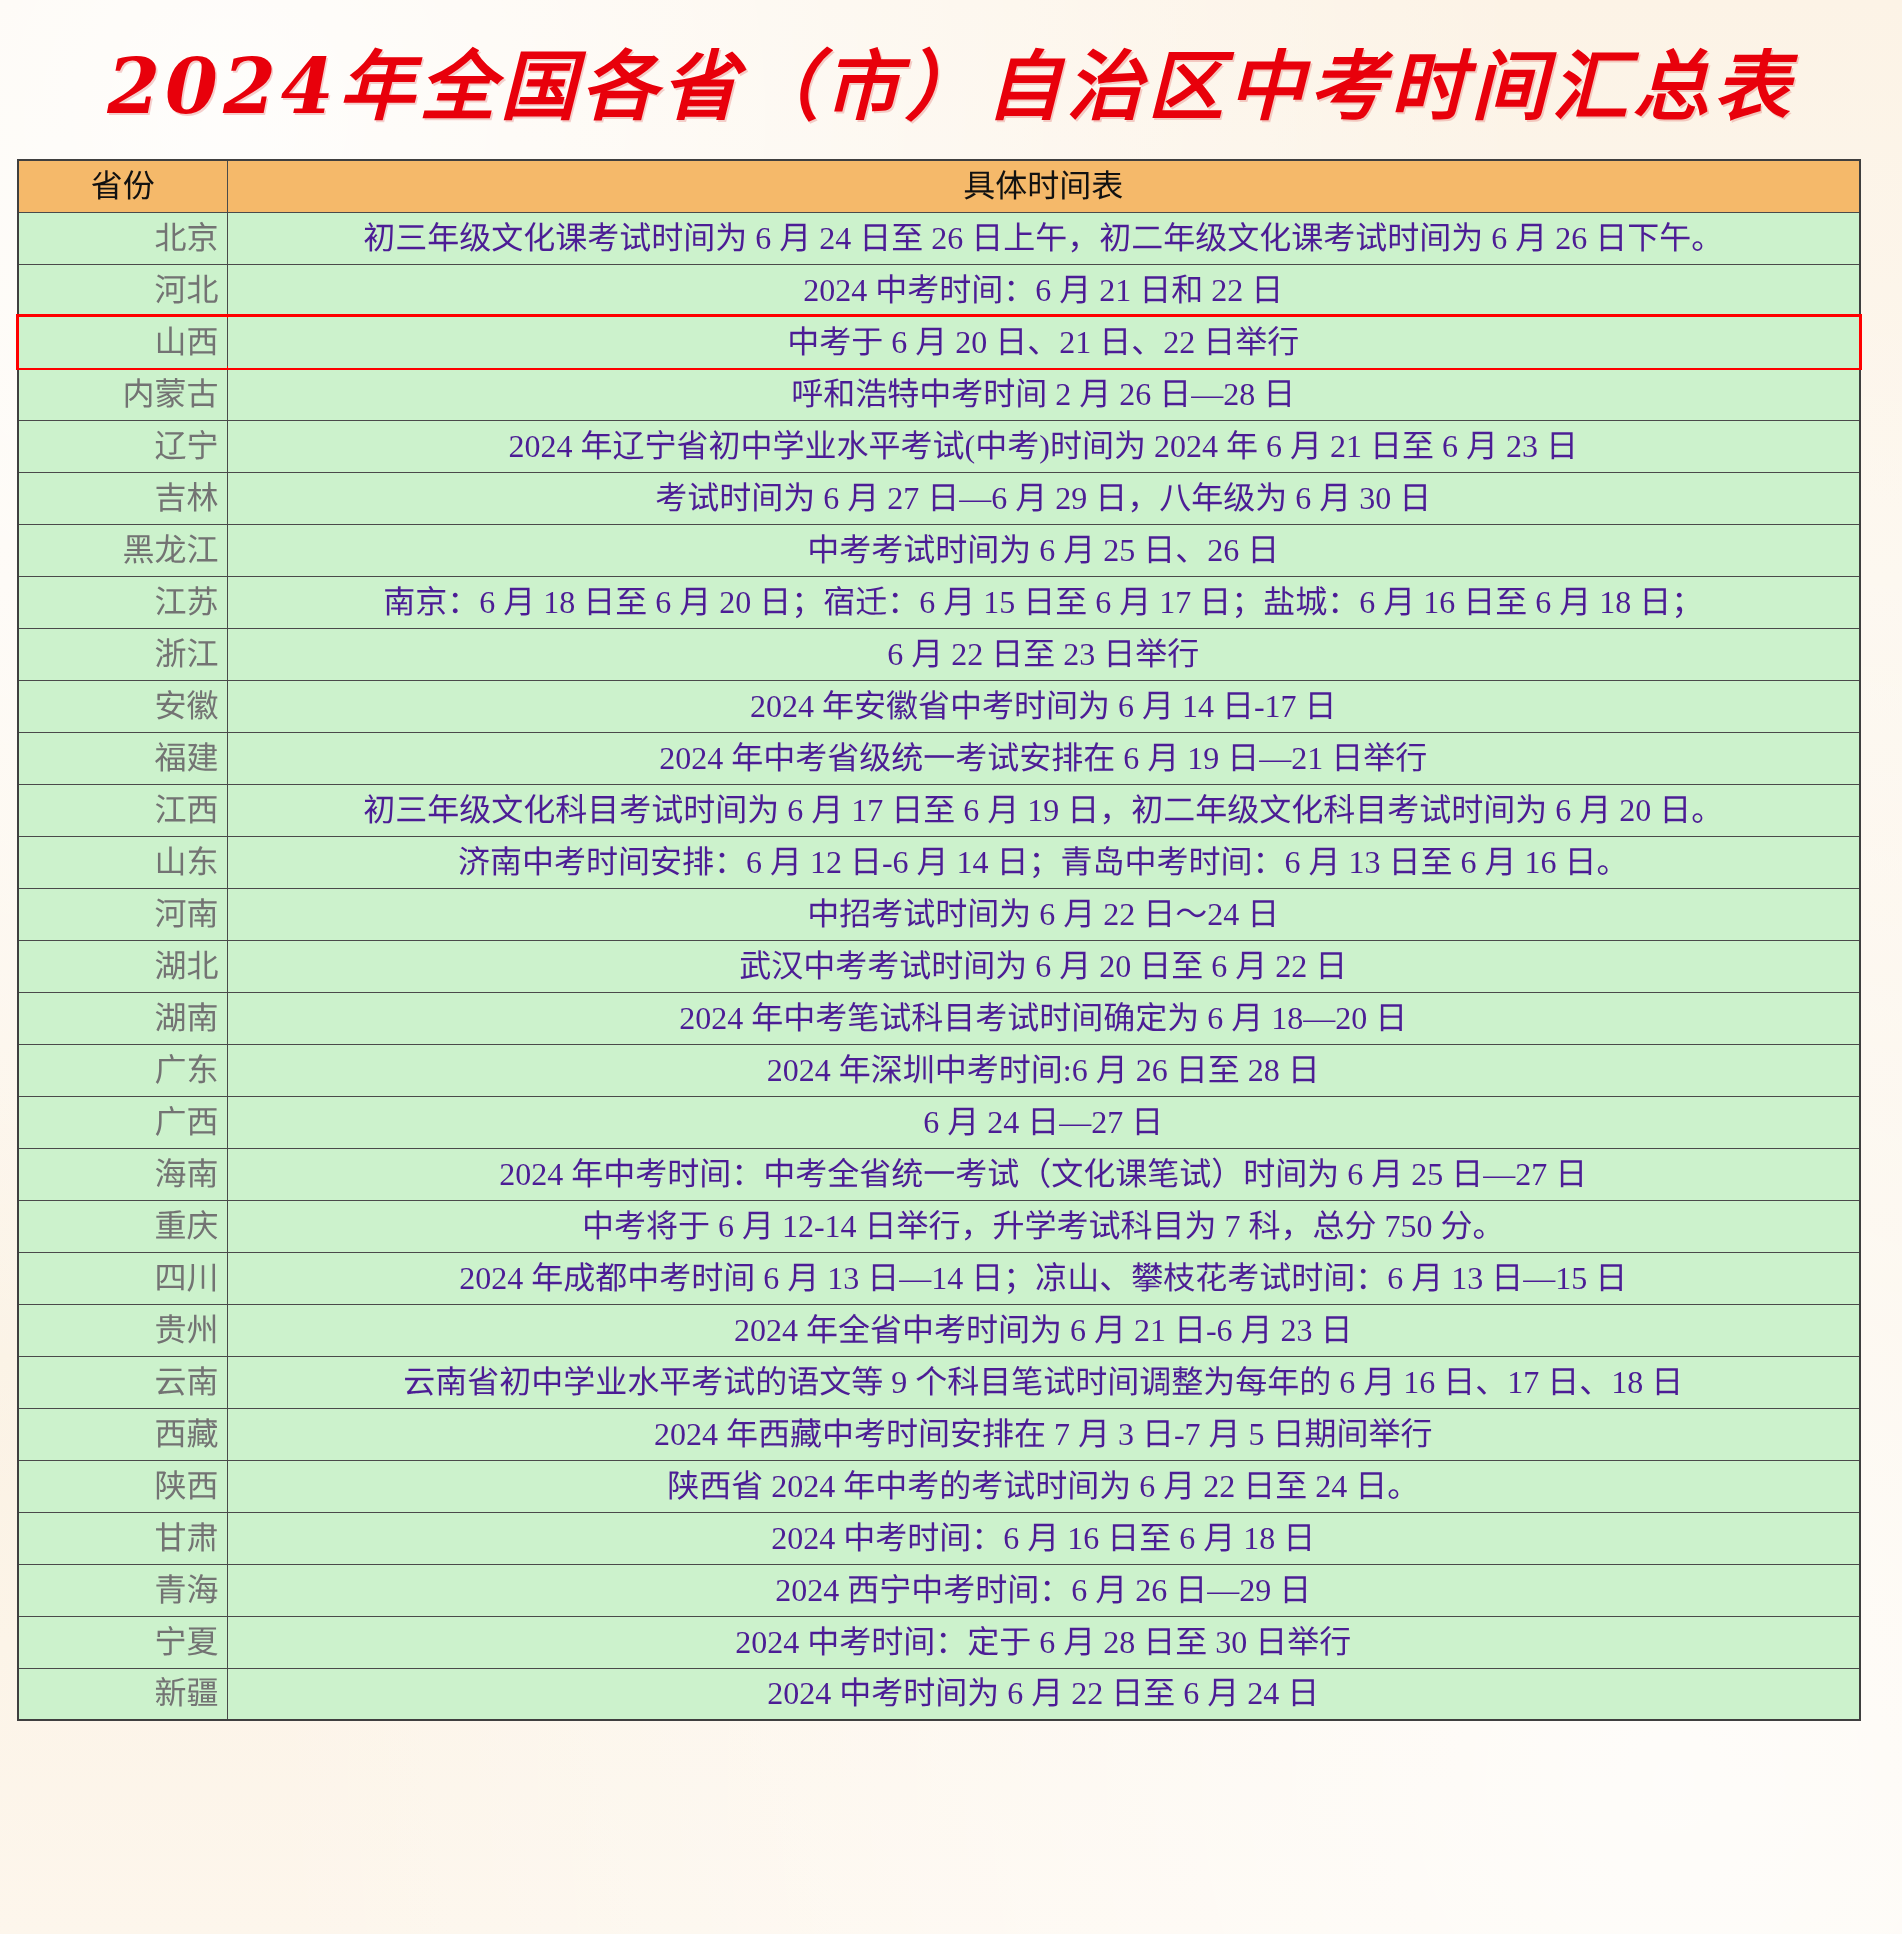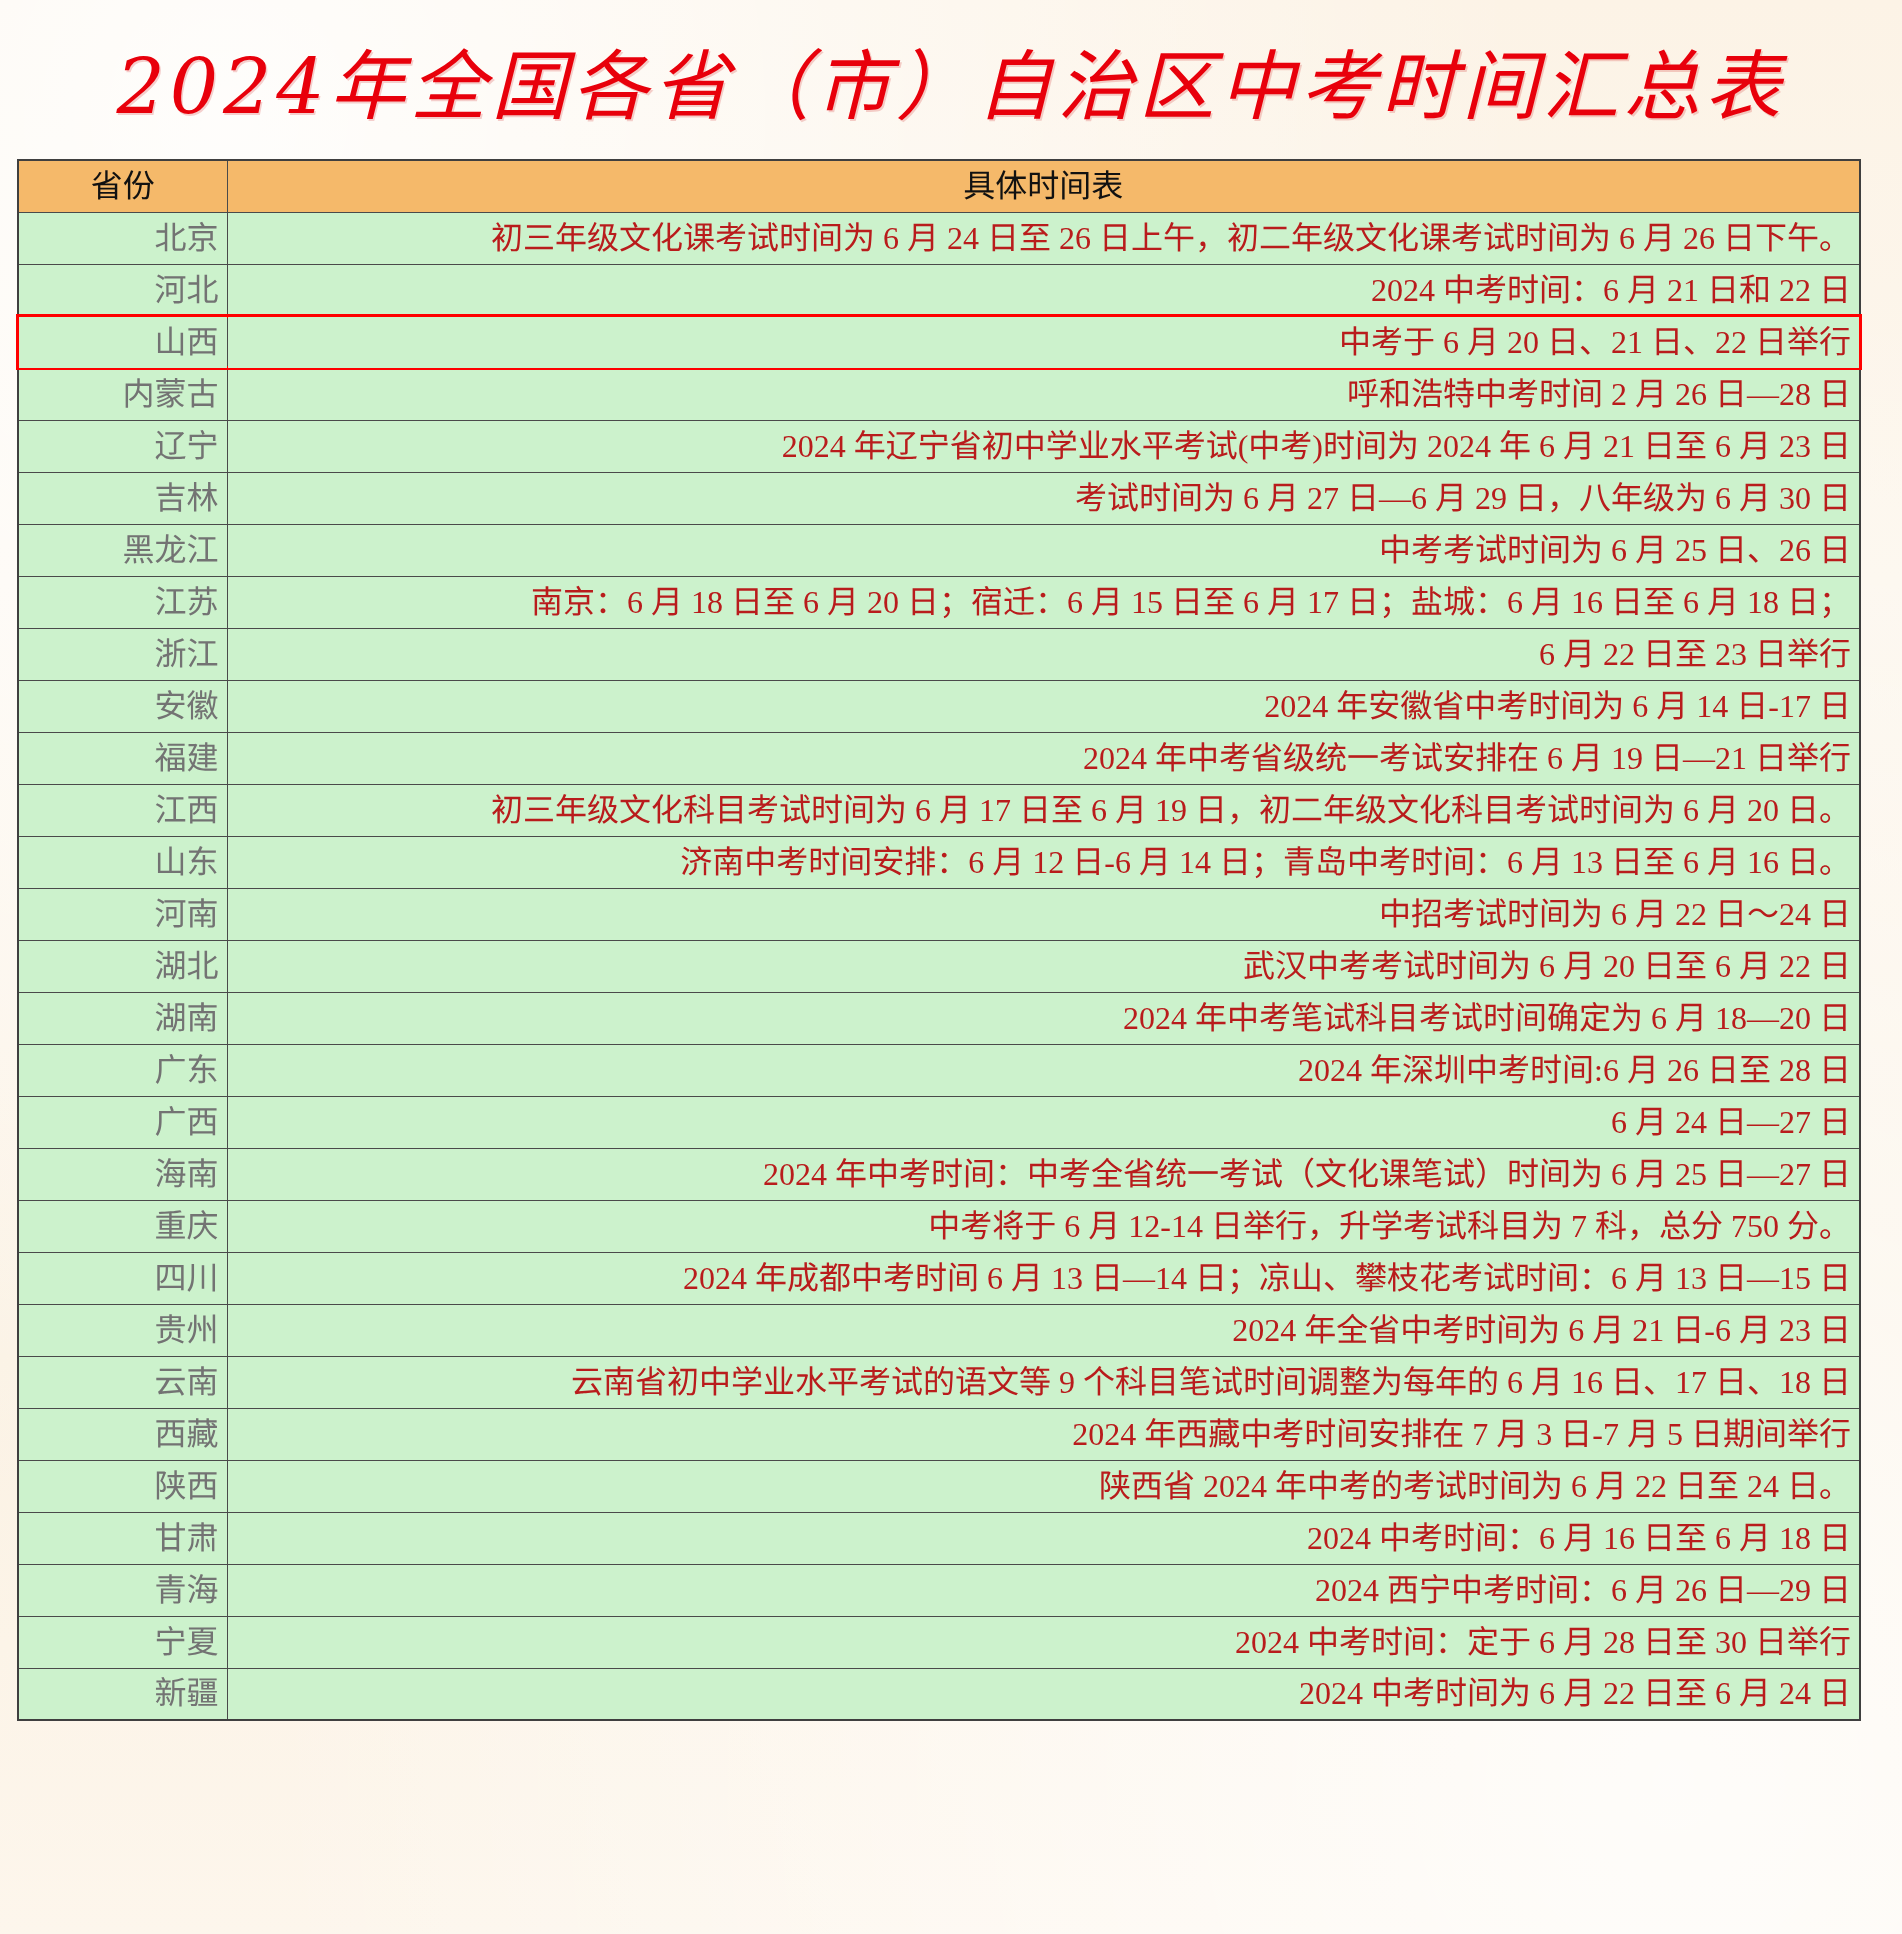--- a/index.html
+++ b/index.html
@@ -25,21 +25,21 @@
   }
   .title-wrap {
     height: 159px;
     display: flex;
     align-items: center;
     justify-content: center;
   }
   .doc-title {
     color: #e8000b;
     font-family: "DejaVu Serif", "Liberation Serif", serif;
-    font-weight: normal;
+    font-weight: bold;
     font-style: italic;
     font-size: 76px;
     letter-spacing: 4.9px;
     white-space: nowrap;
     text-shadow: 1.6px 1.6px 0 rgba(200,0,0,0.18);
   }
   .table-area {
     padding: 0 29px 0 17px;
   }
   table.schedule {
@@ -67,22 +67,22 @@
   col.col-prov { width: 209px; }
   td.prov {
     background: #ccf2cc;
     text-align: right;
     color: #737373;
     white-space: nowrap;
     margin-top: 43px;
   }
   td.detail {
     background: #ccf2cc;
-    text-align: right;
-    color: #b91c1c;
+    text-align: center;
+    color: #4c1d95;
     padding-left: 14.6px;
     white-space: nowrap;
     overflow: hidden;
     text-overflow: clip;
   }
   tr.highlight td {
     box-shadow: inset 0 0 0 0 transparent;
   }
   tr.highlight {
     outline: 4.9px solid #ff0000;

